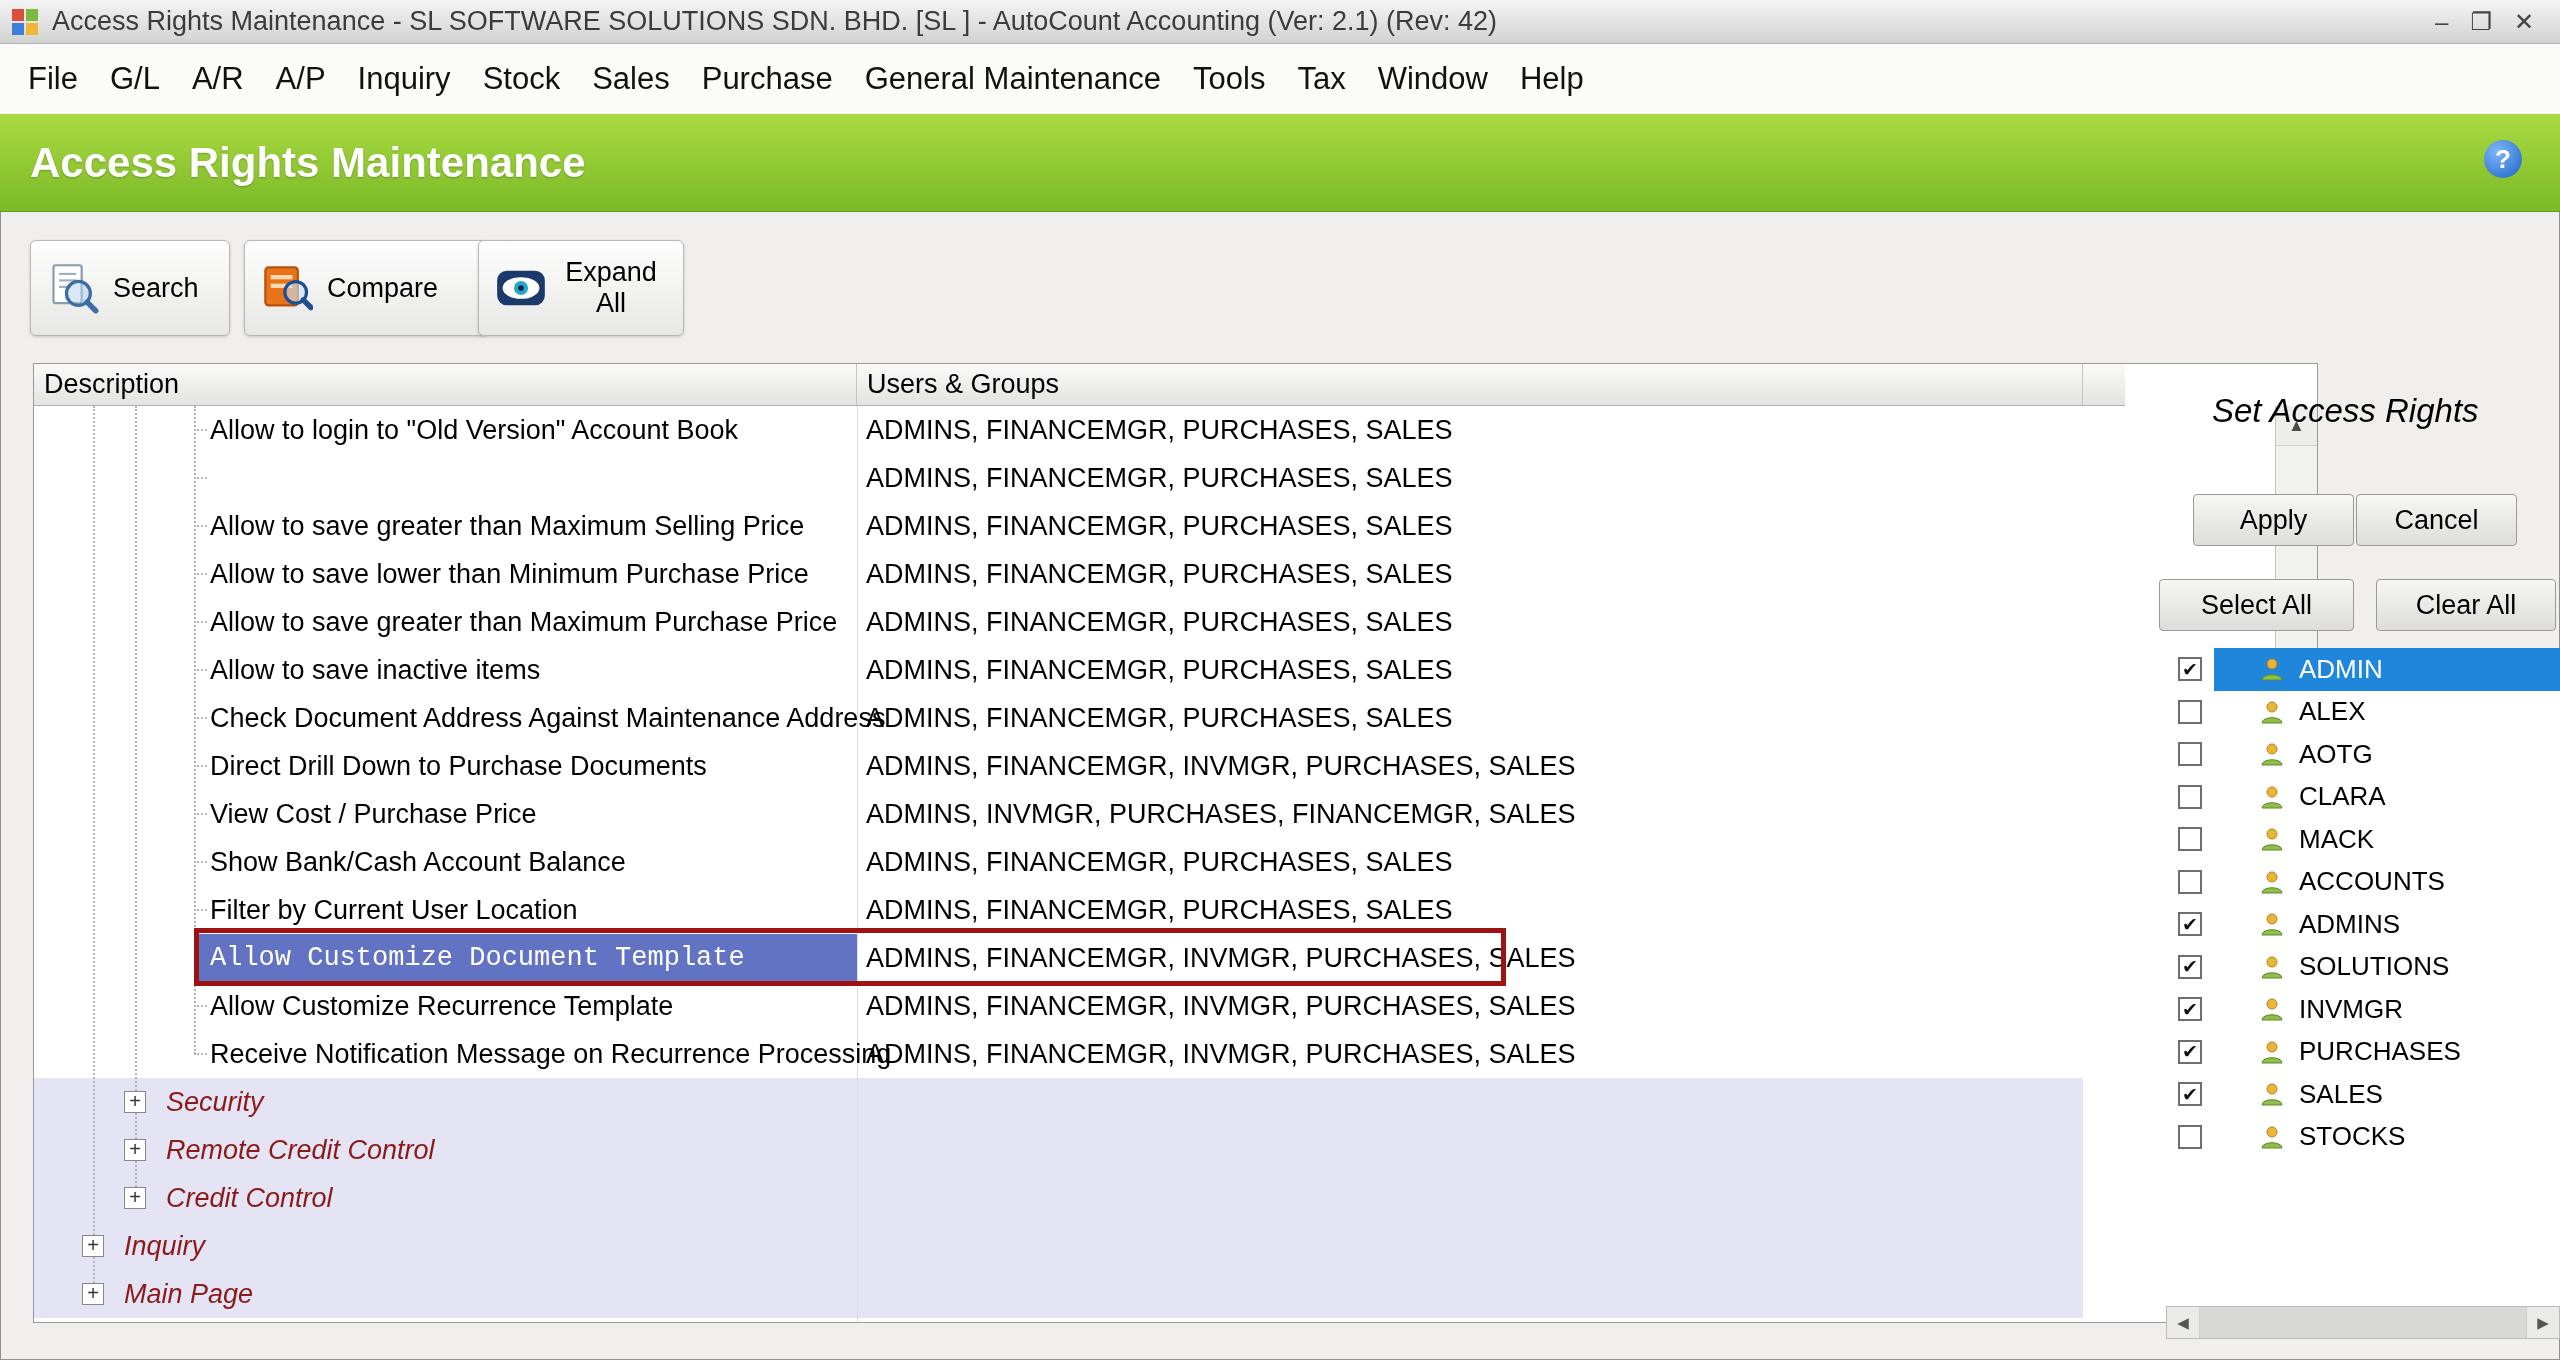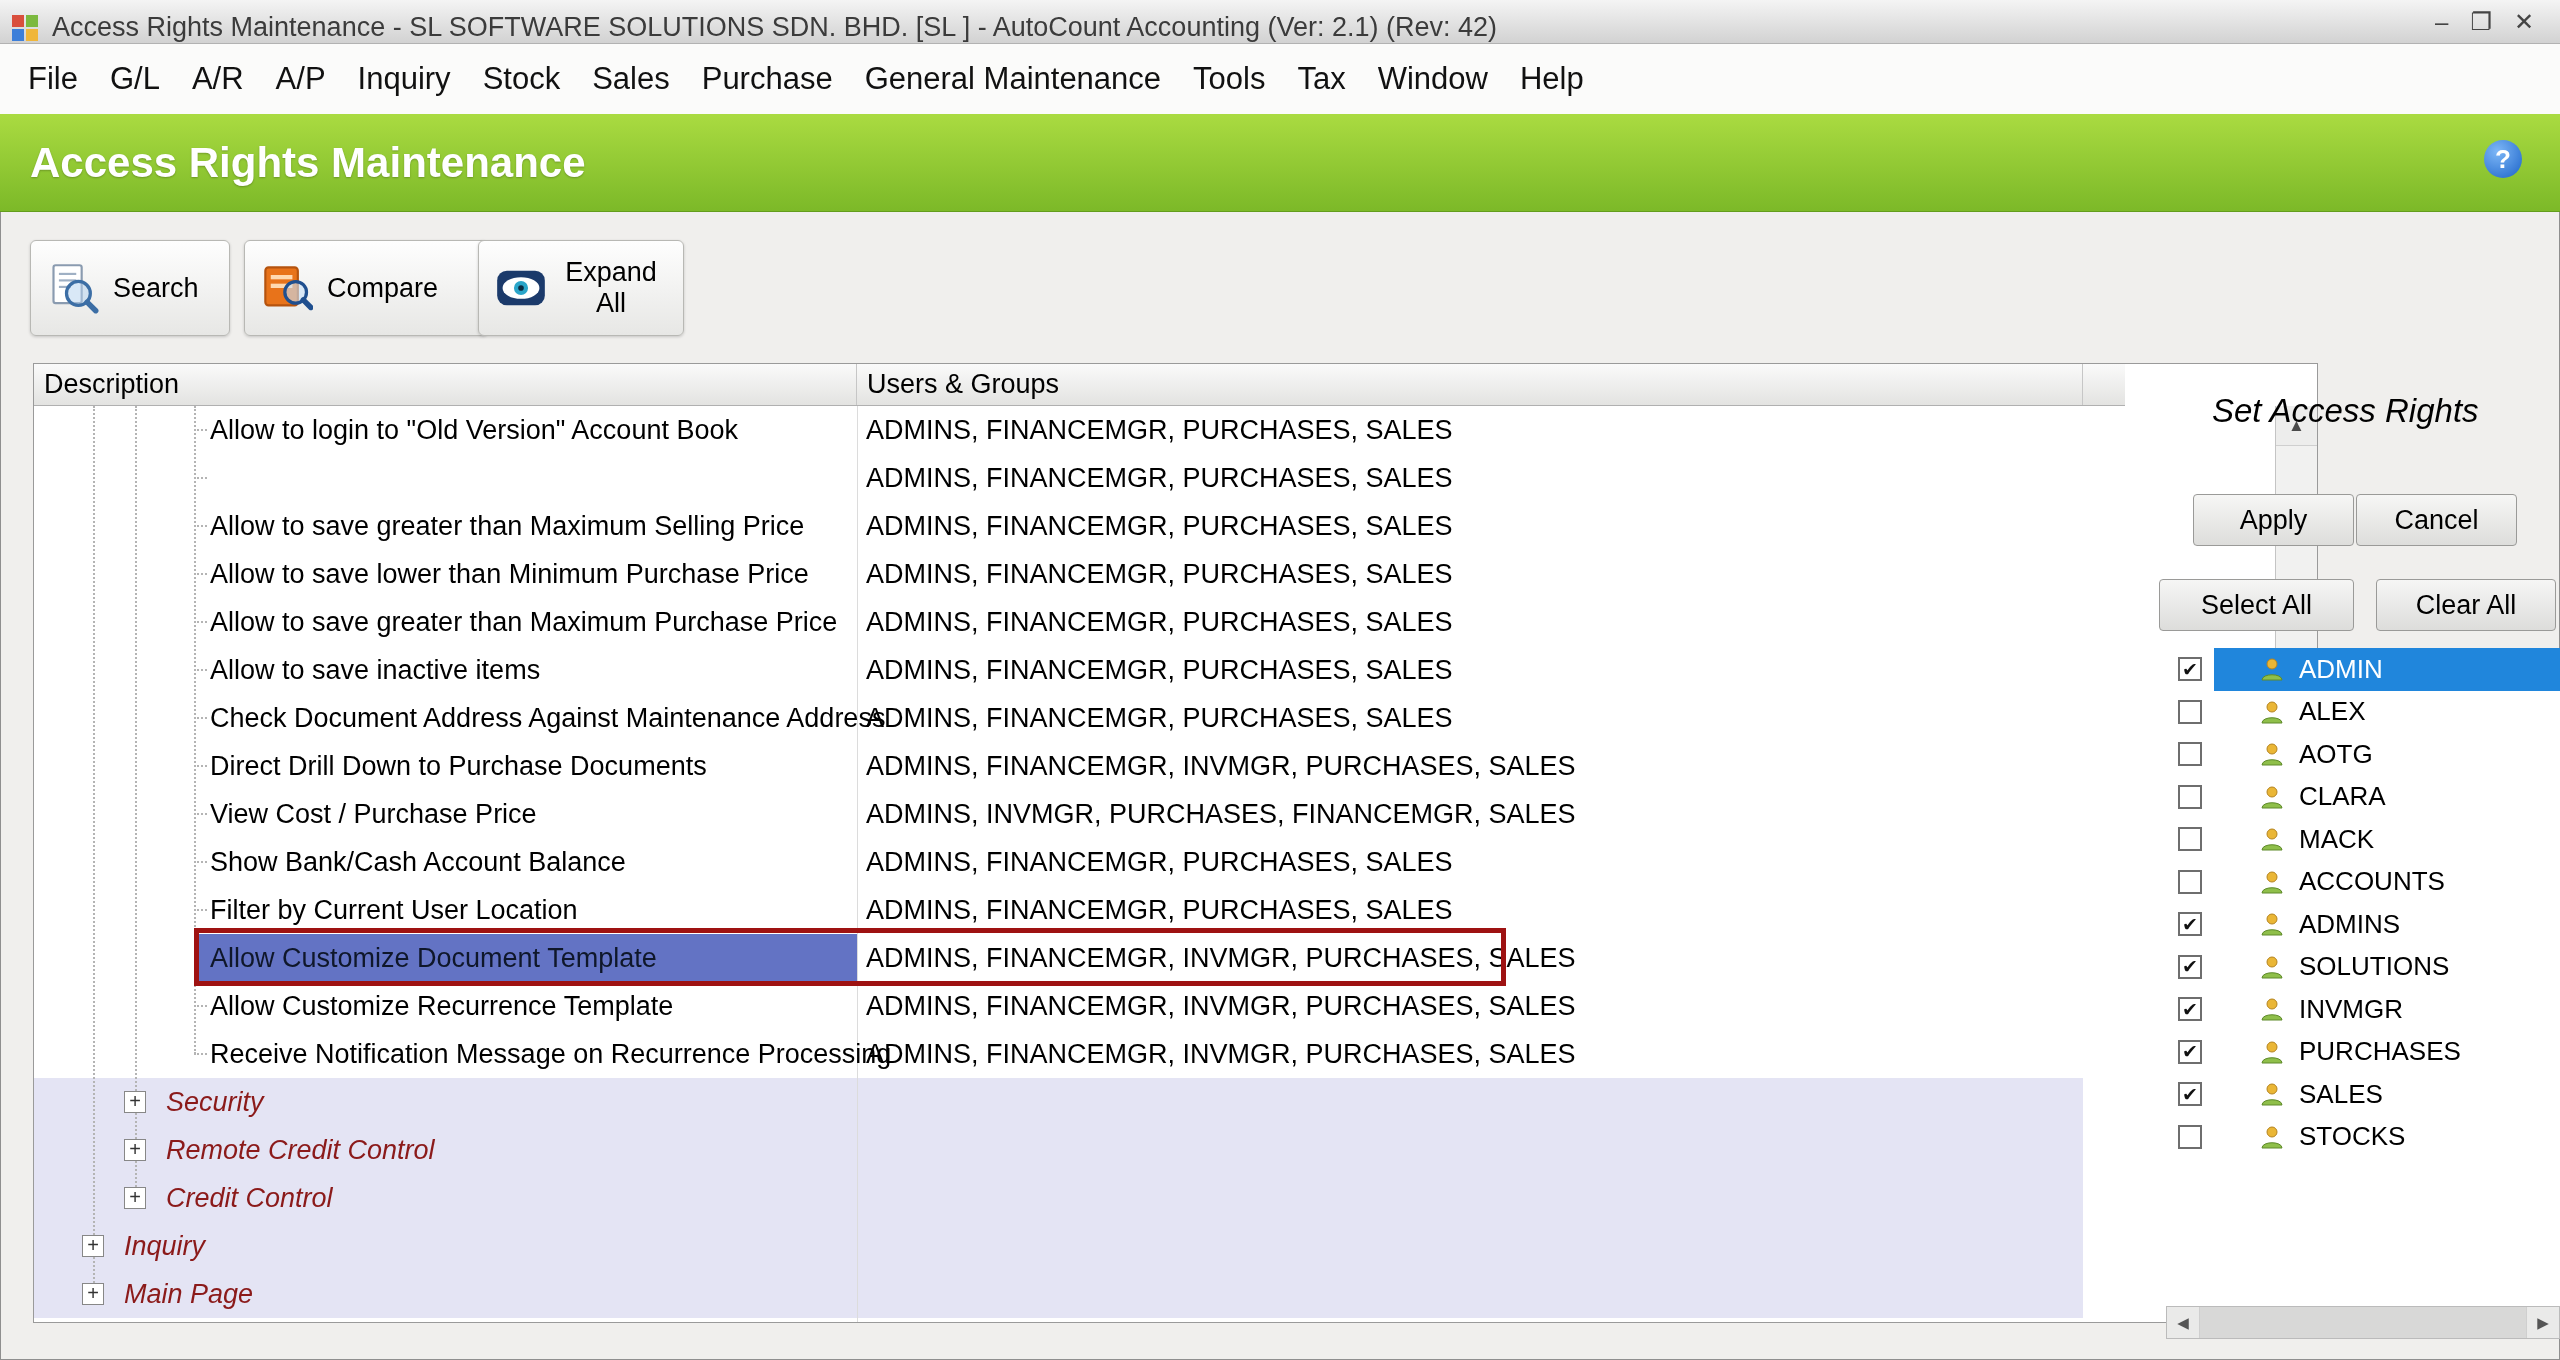--- a/index.html
+++ b/index.html
@@ -3,21 +3,21 @@
 <meta charset="utf-8">
 <style>
   * { margin:0; padding:0; box-sizing:border-box; }
   html,body { width:2560px; height:1360px; overflow:hidden; }
   body { font-family:"Liberation Sans", sans-serif; background:#f0efed; }
   .window { position:relative; width:2560px; height:1360px; background:#f0efed; box-shadow:inset 0 0 0 1px #8f8f8f; }
 
   
   .titlebar { position:absolute; left:0; top:0; width:2560px; height:44px;
     background:linear-gradient(180deg,#f4f4f4,#d2d2d2); border-bottom:1px solid #b2b2b2;
-    display:flex; align-items:flex-end; }
+    display:flex; align-items:center; }
   .app-icon { margin-left:10px; width:30px; height:30px; display:inline-flex; }
   .title-text { margin-left:12px; font-size:27px; color:#3b3b3b; white-space:nowrap; }
   .win-controls { position:absolute; right:26px; top:0; height:44px; display:flex; align-items:center; gap:22px; }
   .win-controls span { font-size:24px; color:#444; cursor:default; line-height:1; }
 
   
   .menubar { position:absolute; left:0; top:44px; width:2560px; height:70px; background:#fbfbfa;
     display:flex; align-items:center; padding-left:12px; }
   .menu-item { font-size:31px; color:#111; padding:0 16px; white-space:nowrap; }
 
@@ -52,21 +52,21 @@
   .h-desc  { width:823px; }
   .h-users { width:1226px; }
   .h-blank { flex:1; border-right:none !important; }
 
   .grid-body { position:absolute; left:0; top:42px; width:2049px; height:916px; background:#fff; overflow:hidden; }
   .grid-row { display:flex; height:48px; }
   .cell-desc { width:823px; position:relative; }
   .tick { position:absolute; left:160px; top:23px; width:13px; border-top:2px dotted #b4b4b4; }
   .desc-label { position:relative; z-index:1; display:block; margin-left:163px; height:48px;
     line-height:48px; padding-left:13px; font-size:27px; color:#000; white-space:nowrap; }
-  .grid-row.selected .desc-label { background:#6373c4; color:#0f172a; }
+  .grid-row.selected .desc-label { background:#6373c4; color:#ffffff;font-family:Liberation Mono, monospace; }
   .cell-users { width:1226px; line-height:48px; padding-left:9px; font-size:27px; color:#000; white-space:nowrap; }
 
   .grid-cat { height:48px; width:2049px; display:flex; align-items:center;
     background:#e4e4f4; color:#8b1a1a; font-size:27px; }
   .grid-cat.lvl2 { padding-left:90px; }
   .grid-cat.lvl1 { padding-left:48px; }
   .expander { position:relative; z-index:3; width:22px; height:22px; border:1px solid #878787;
     background:#fff; color:#333; font-size:20px; line-height:19px; text-align:center; margin-right:20px; flex:0 0 auto; }
   .cat-label { white-space:nowrap;font-style:italic; }
 

